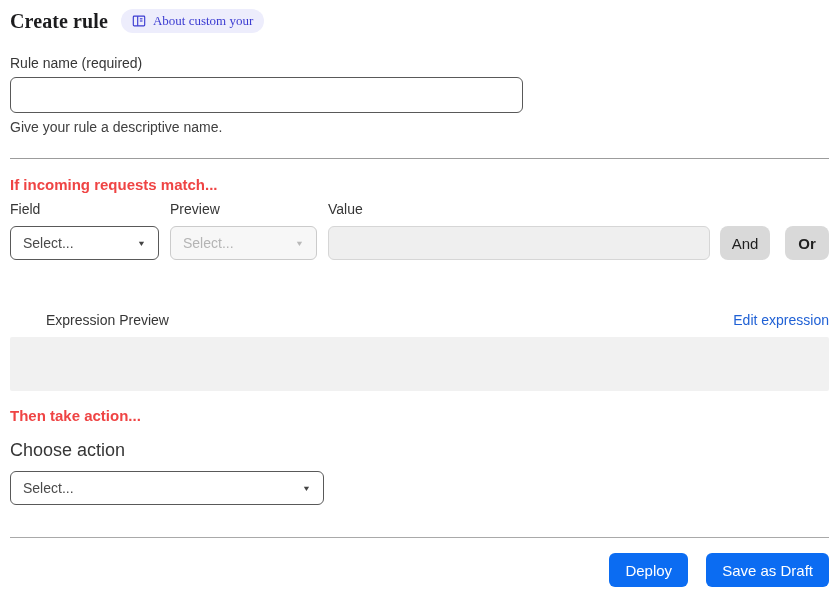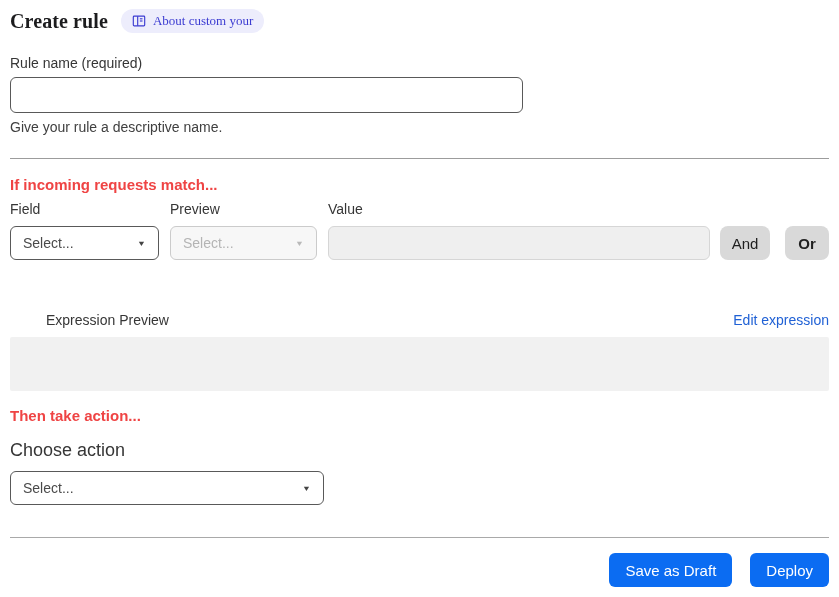--- a/index.html
+++ b/index.html
@@ -140,17 +140,17 @@
   <h2 class="section-heading action-heading">Then take action...</h2>
   <div class="action-label">Choose action</div>
   <div class="select action-select">
     <span>Select...</span>
     <span class="caret">▼</span>
   </div>
 
   <hr class="footer-divider">
 
   <div class="footer">
+    <button class="btn-blue">Deploy</button>
     <button class="btn-blue">Save as Draft</button>
-    <button class="btn-blue">Deploy</button>
   </div>
 
 </div>
 
 </body></html>

